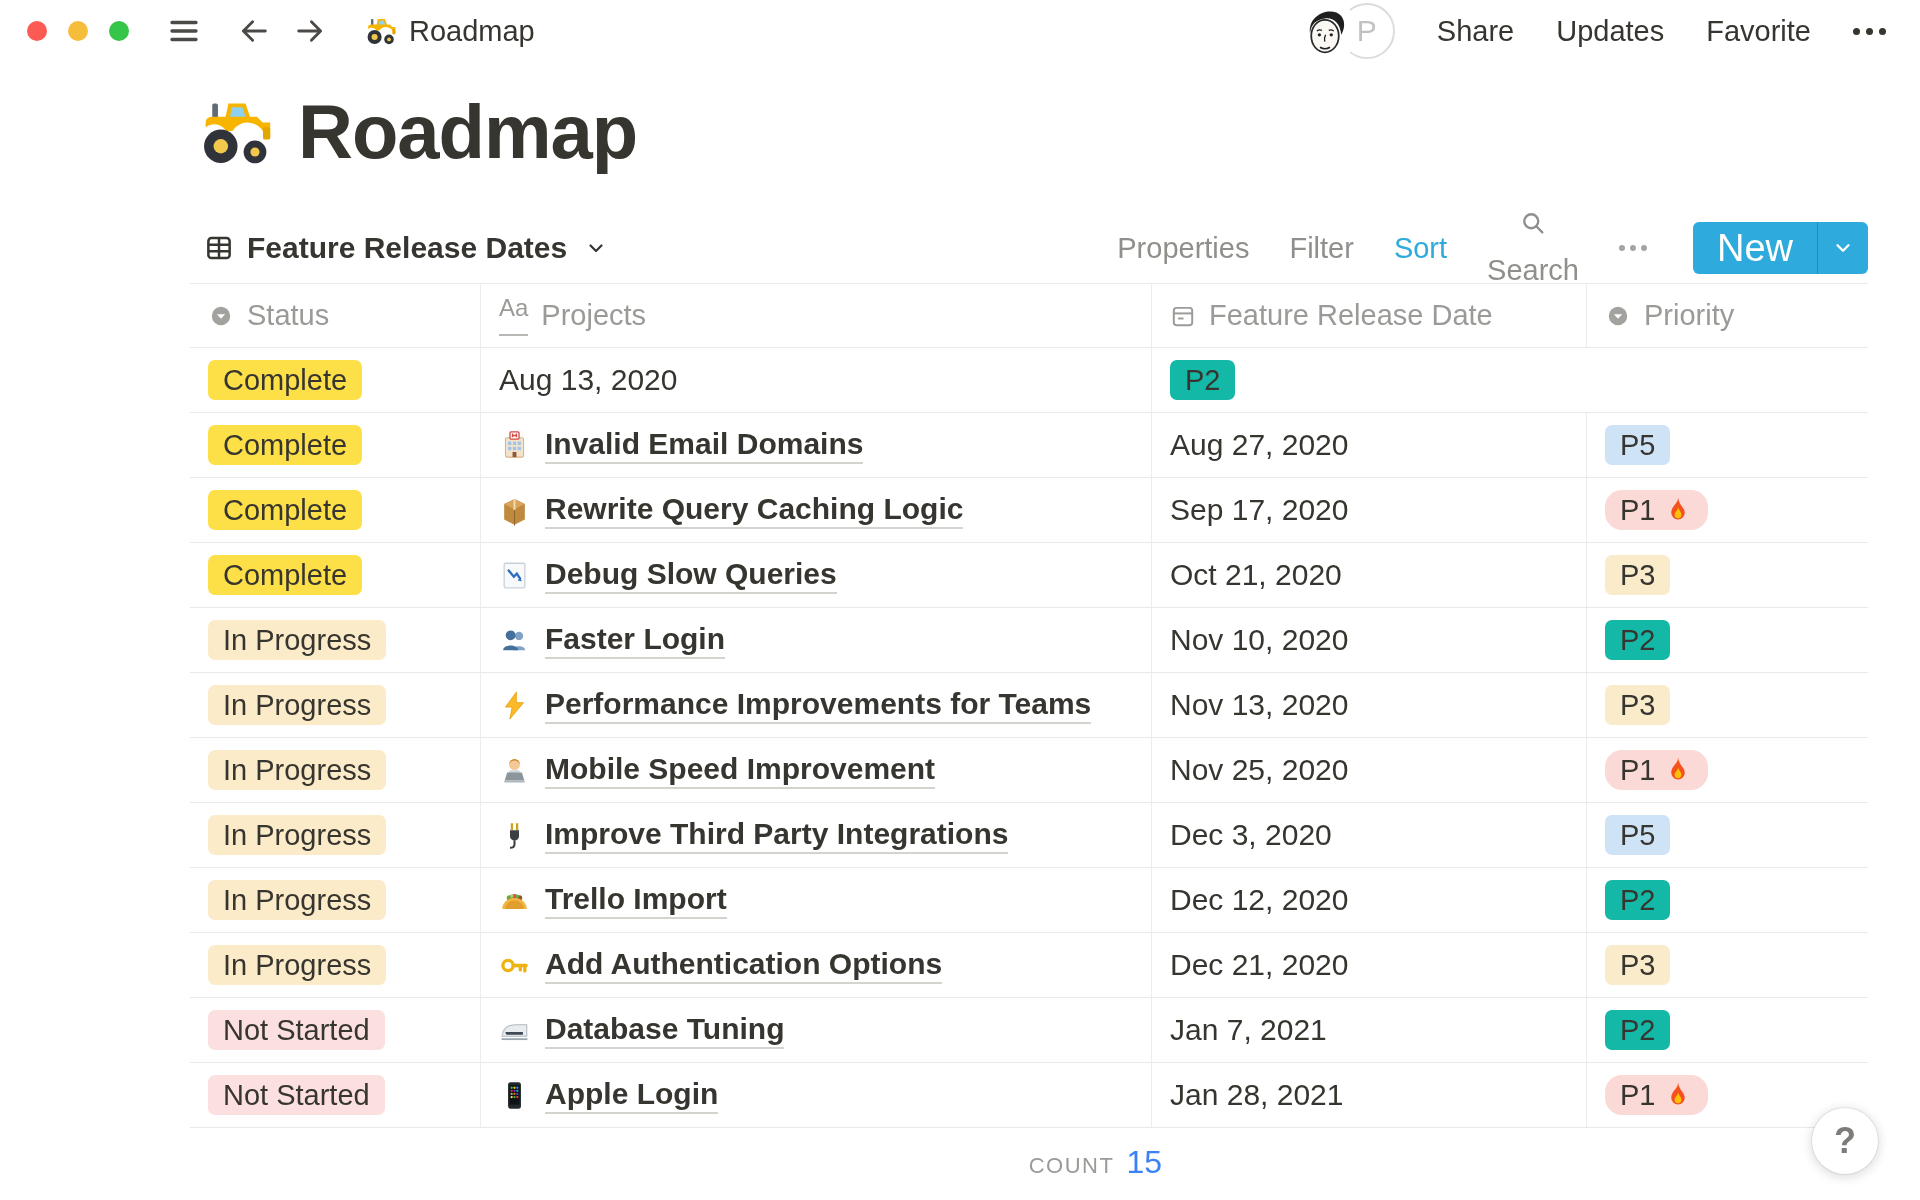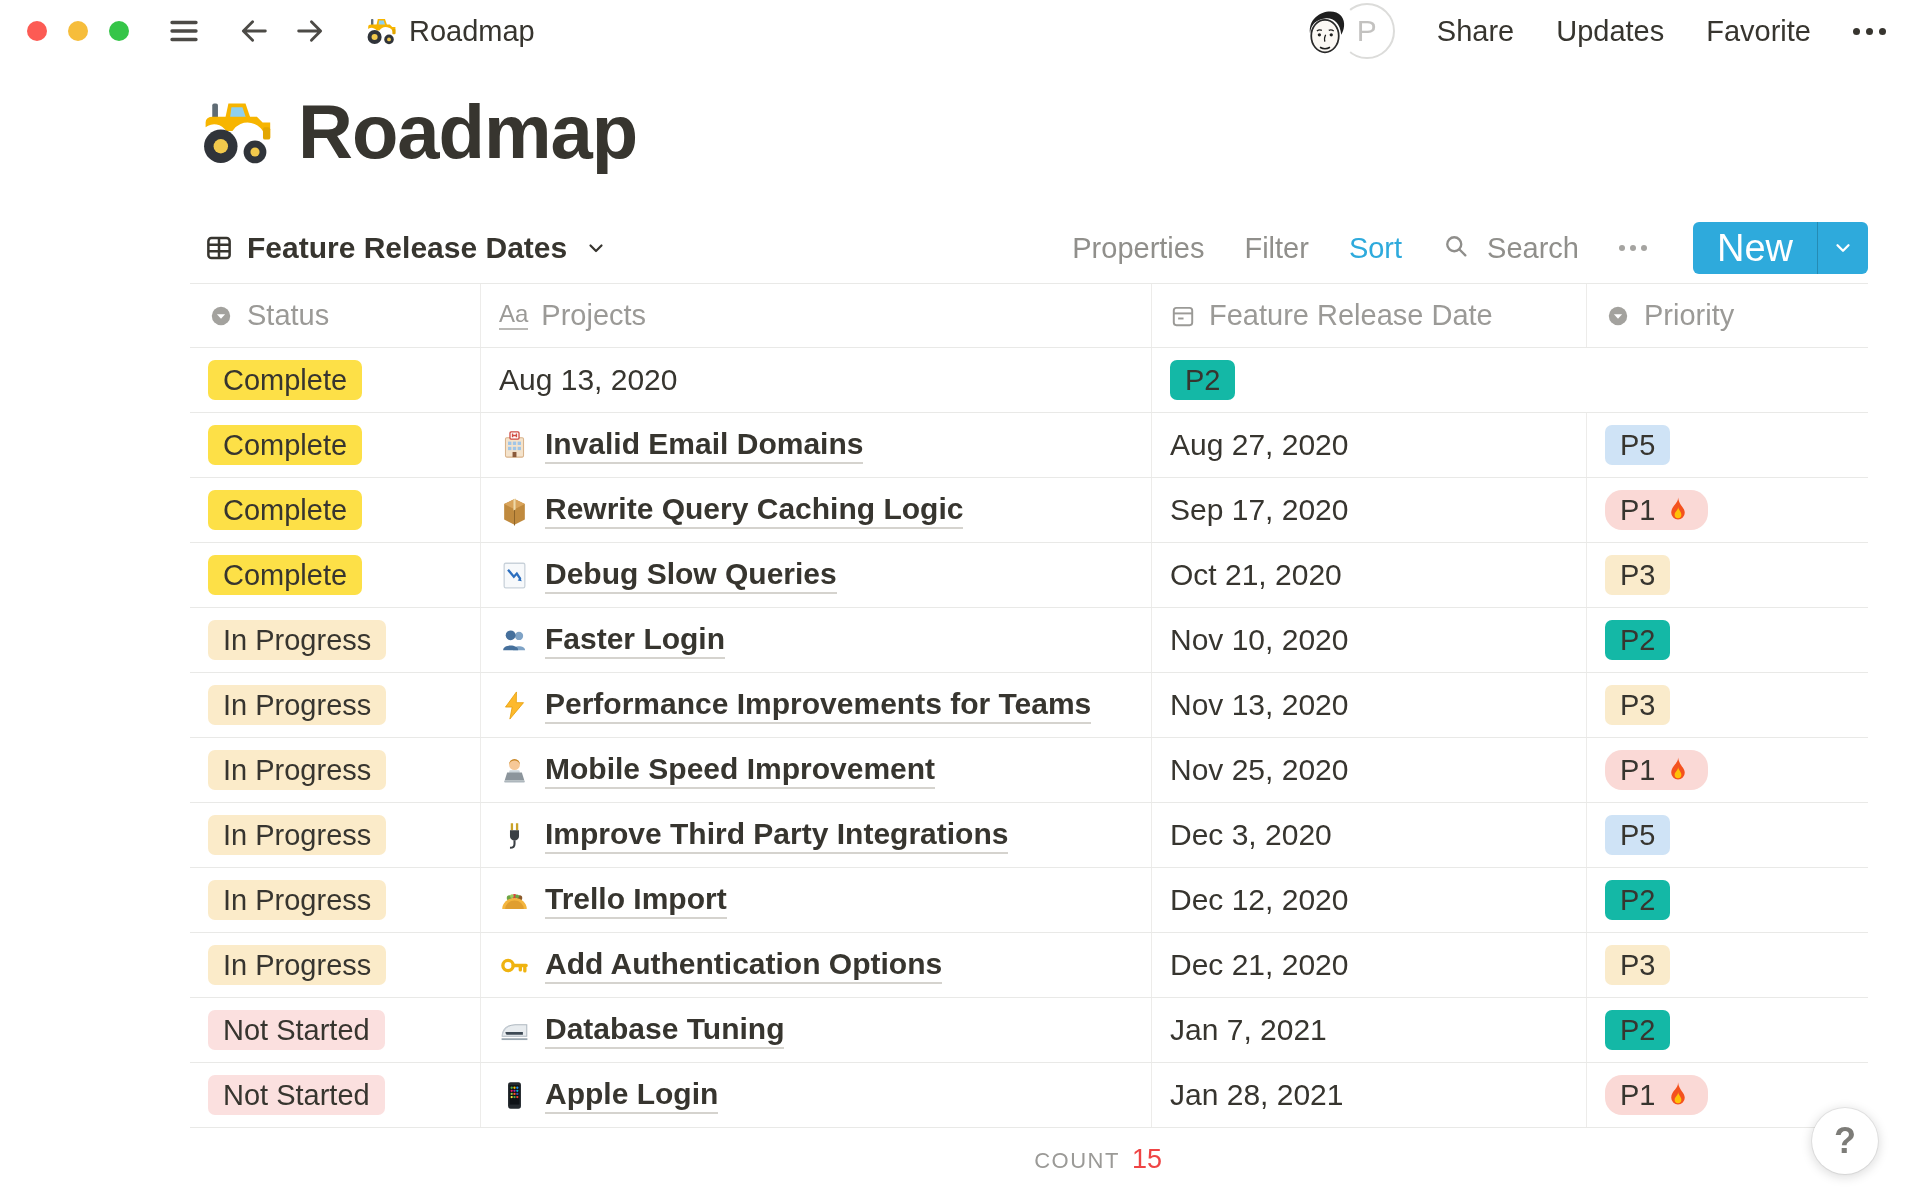--- a/index.html
+++ b/index.html
@@ -35,59 +35,59 @@
   h1 { font-size:76px; font-weight:700; letter-spacing:-1px; }
 
   
   .viewbar { margin-top:46px; height:54px; display:flex; align-items:center; padding-left:14px; }
   .view-sel { display:flex; align-items:center; gap:13px; }
   .view-sel .vic { width:30px; height:30px; }
   .view-name { font-size:30px; font-weight:700; }
   .view-chev { width:24px; height:24px; margin-left:4px; }
   .toolbar { margin-left:auto; display:flex; align-items:center; gap:40px; font-size:29px; color:#908F8B; }
   .tl-sort { color:#2EAADC; }
-  .tl-search { display:flex; gap:17px; }
+  .tl-search { display:flex; align-items:center; gap:17px;flex-direction:column; }
   .tl-search svg { width:28px; height:28px; }
   .tl-dots { display:flex; gap:5px; }
   .tl-dots i { width:6px; height:6px; border-radius:50%; background:#A5A4A1; }
   .new-btn { margin-left:6px; display:flex; align-items:stretch; background:#2EAADC; border-radius:6px;
     color:#fff; height:52px; overflow:hidden; }
   .new-main { display:flex; align-items:center; padding:0 24px; font-size:38px; font-weight:500; }
   .new-div { width:1px; background:rgba(0,0,0,0.18); }
   .new-chev { width:50px; display:flex; align-items:center; justify-content:center; }
   .new-chev svg { width:22px; height:22px; }
 
   
   .table { margin-top:8px; border-top:1px solid #E9E9E7; }
   .thead, .trow { display:grid; grid-template-columns:291px 671px 435px 281px; }
   .thead { height:64px; border-bottom:1px solid #E9E9E7; color:#9B9A97; font-size:29px; }
   .trow { height:65px; border-bottom:1px solid #E9E9E7; font-size:30px; }
   .cell { display:flex; align-items:center; padding-left:18px; border-right:1px solid #EDECEA; overflow:hidden; }
   .cell:last-child { border-right:none; }
   .hcell { gap:13px; }
   .hic { width:26px; height:26px; flex:none; }
   .hic svg { width:100%; height:100%; display:block; }
-  .aa { font-size:24px; color:#9B9A97; border-bottom:2px solid #B9B8B5; line-height:1; padding-bottom:2px; }
+  .aa { font-size:24px; color:#9B9A97; border-bottom:2px solid #B9B8B5; line-height:1; padding-bottom:14px; }
   .badge { display:inline-flex; align-items:center; gap:8px; height:40px; padding:0 15px;
     border-radius:7px; font-size:29px; color:#37352F; white-space:nowrap; }
   .bg-green { background:#fde047; } .bg-yellow { background:#FBEBC9; } .bg-red { background:#FBE0DF; }
   .bg-orange { background:#14b8a6; } .bg-blue { background:#CFE3F6; } .bg-pink { background:#FAD9D6;border-radius:17px; }
   .bg-cream { background:#FAEBCB; }
   .fire { width:30px; height:30px; display:inline-block; }
   .fire svg { width:100%; height:100%; display:block; }
   .proj { gap:15px; }
   .pic { width:31px; height:31px; flex:none; }
   .pic svg { width:100%; height:100%; display:block; }
   .plink { font-weight:600; border-bottom:2px solid #D5D3CE; padding-bottom:1px; white-space:nowrap; }
 
   
   .tfoot { position:relative; height:60px; }
   .count-wrap { position:absolute; right:706px; top:16px; display:flex; align-items:baseline; gap:12px; }
   .count-label { font-size:22px; letter-spacing:1.5px; color:#9B9A97; }
-  .count-val { font-size:27px; color:#ef4444; }
+  .count-val { font-size:32px; color:#3b82f6; }
 
   .help-btn { position:fixed; right:42px; bottom:26px; width:66px; height:66px; border-radius:50%;
     background:#fff; box-shadow:0 2px 12px rgba(15,15,15,0.18), 0 0 0 1px rgba(15,15,15,0.07);
     display:flex; align-items:center; justify-content:center; color:#7D7C78; font-size:36px; font-weight:600; }
 </style>
 </head>
 <body>
 
 <div class="topbar">
   <div class="traffic">

